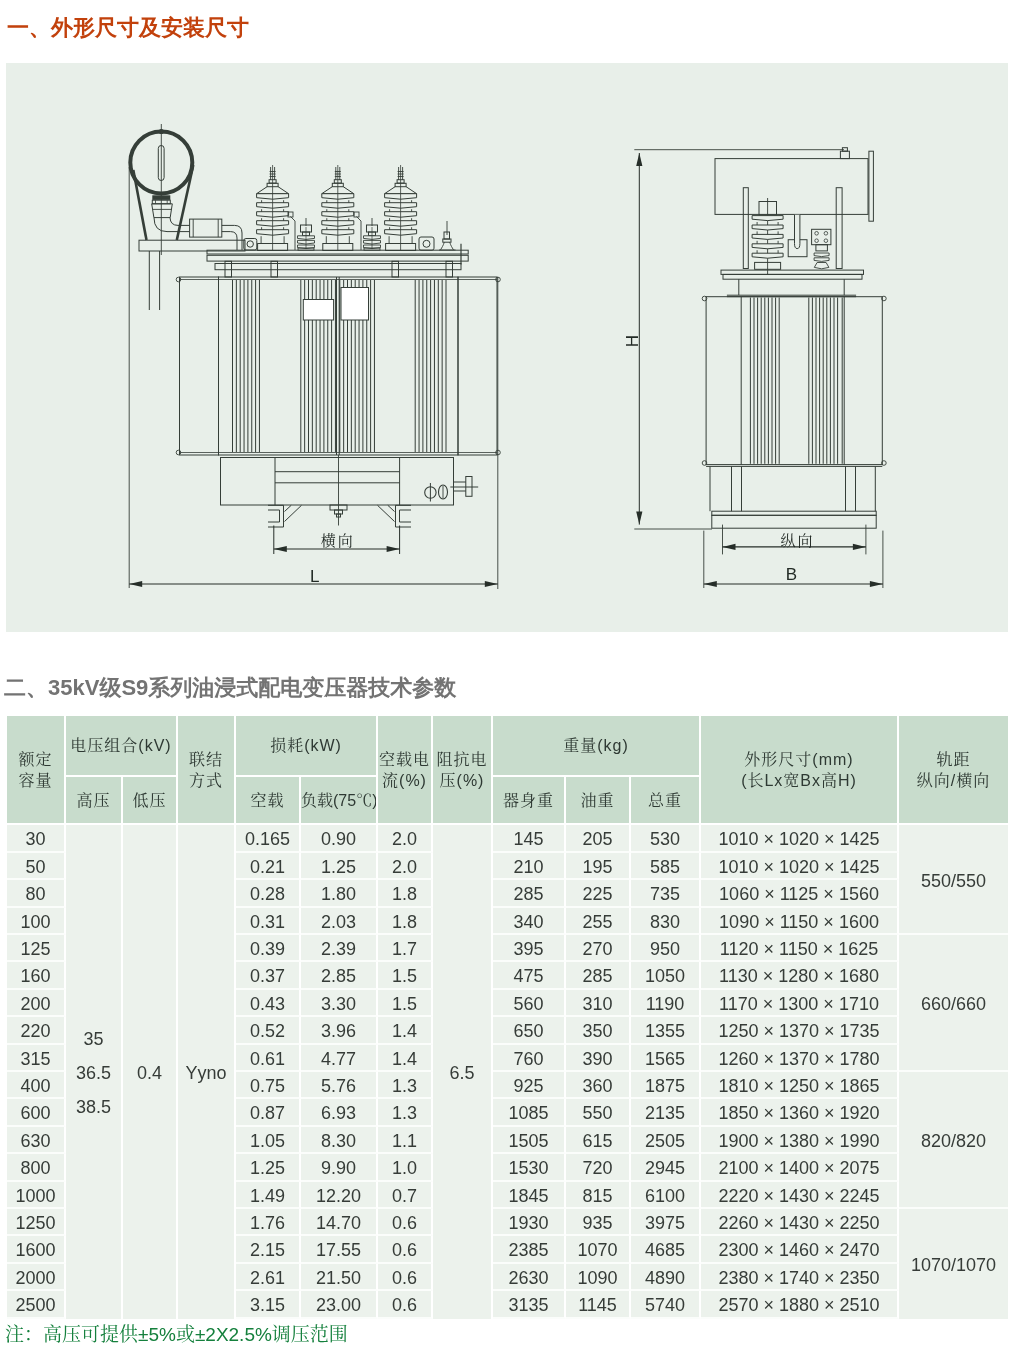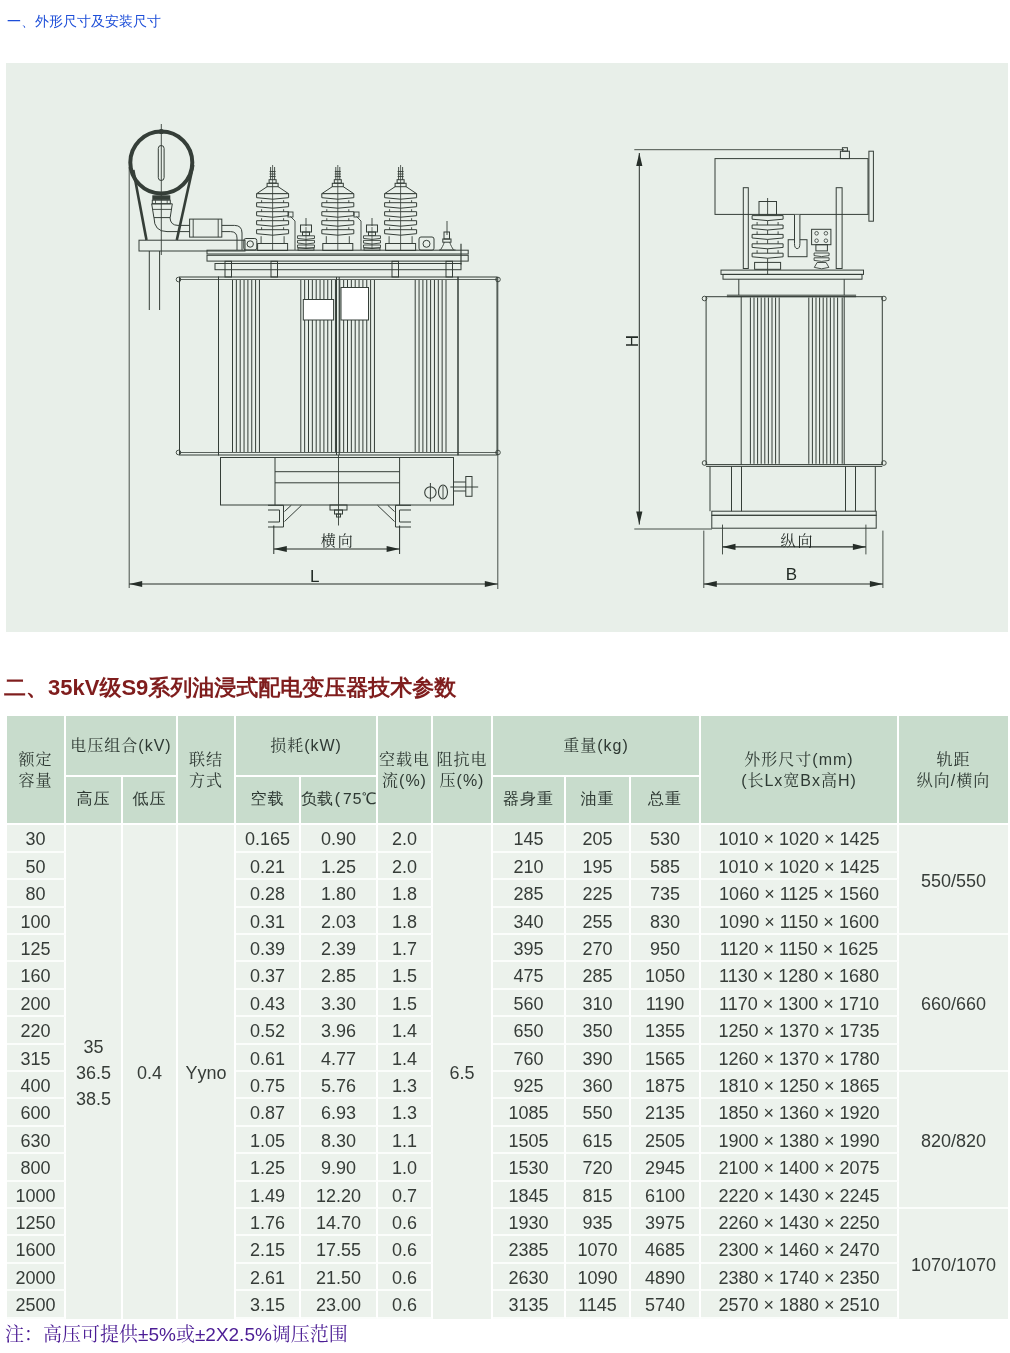--- a/index.html
+++ b/index.html
@@ -1,27 +1,27 @@
 <!DOCTYPE html>
 <html><head>
 <meta charset="utf-8">
 <style>
 html,body{margin:0;padding:0;}
 body{width:1010px;height:1353px;background:#fff;font-family:"Liberation Sans",sans-serif;position:relative;overflow:hidden;}
-.title1{position:absolute;left:7px;top:13px;font-size:14px;font-weight:normal;color:#1d4ed8;}
-.title2{position:absolute;left:4px;top:673px;font-size:22px;font-weight:bold;color:#7f1d1d;}
+.title1{position:absolute;left:7px;top:13px;font-size:22px;font-weight:bold;color:#c2410c;}
+.title2{position:absolute;left:4px;top:673px;font-size:22px;font-weight:bold;color:#737373;}
 .diagram{position:absolute;left:6px;top:63px;width:1002px;height:569px;background:#e8efe9;}
-.note{position:absolute;left:5px;top:1319px;font-size:19px;color:#4c1d95;font-family:"Liberation Sans","Noto Serif CJK SC",serif;}
+.note{position:absolute;left:5px;top:1319px;font-size:19px;color:#15803d;font-family:"Liberation Sans","Noto Serif CJK SC",serif;}
 table.main{position:absolute;left:7px;top:716px;border-collapse:separate;border-spacing:0;table-layout:fixed;width:1001px;}
 table.main td{padding:0;text-align:center;vertical-align:middle;overflow:hidden;box-sizing:border-box;}
 td.h{background:#c8dccc;color:#2e3933;font-size:16px;line-height:1.32;border-right:2px solid #fff;border-bottom:2px solid #fff;font-family:"Liberation Sans","Noto Serif CJK SC",serif;letter-spacing:1px;}
 td.d{background:#ecf2ec;color:#363c38;font-size:18px;line-height:20px;padding-top:2.6px !important;border-right:2px solid #fff;border-bottom:2px solid #fbfdfb;}
 td.m{border-bottom:none;}
 tr.hr1 td{height:61.2px;}
-tr.hr2 td{height:48.3px;font-family:Liberation Mono, monospace;}
+tr.hr2 td{height:48.3px;}
 tr.dr td{height:27.4px;}
 td.last{border-right:none;}
 .small{font-size:16px;}
 </style>
 </head>
 <body>
 <div class="title1">一、外形尺寸及安装尺寸</div>
 <div class="diagram">
 
 <svg width="1002" height="569" viewBox="0 0 1002 569">
@@ -375,21 +375,21 @@
 <td class="h">高压</td>
 <td class="h">低压</td>
 <td class="h">空载</td>
 <td class="h" style="white-space:nowrap;letter-spacing:0">负载<span class="small">(75℃)</span></td>
 <td class="h">器身重</td>
 <td class="h">油重</td>
 <td class="h">总重</td>
 </tr>
 <tr class="dr">
         <td class="d">30</td>
-        <td class="d m" rowspan="18" style="line-height:26px">35<br>36.5<br>38.5</td>
+        <td class="d m" rowspan="18" style="line-height:34px">35<br>36.5<br>38.5</td>
         <td class="d m" rowspan="18">0.4</td>
         <td class="d m" rowspan="18">Yyno</td>
         <td class="d">0.165</td>
         <td class="d">0.90</td>
         <td class="d">2.0</td>
         <td class="d m" rowspan="18">6.5</td>
         <td class="d">145</td>
         <td class="d">205</td>
         <td class="d">530</td>
         <td class="d">1010 × 1020 × 1425</td>

